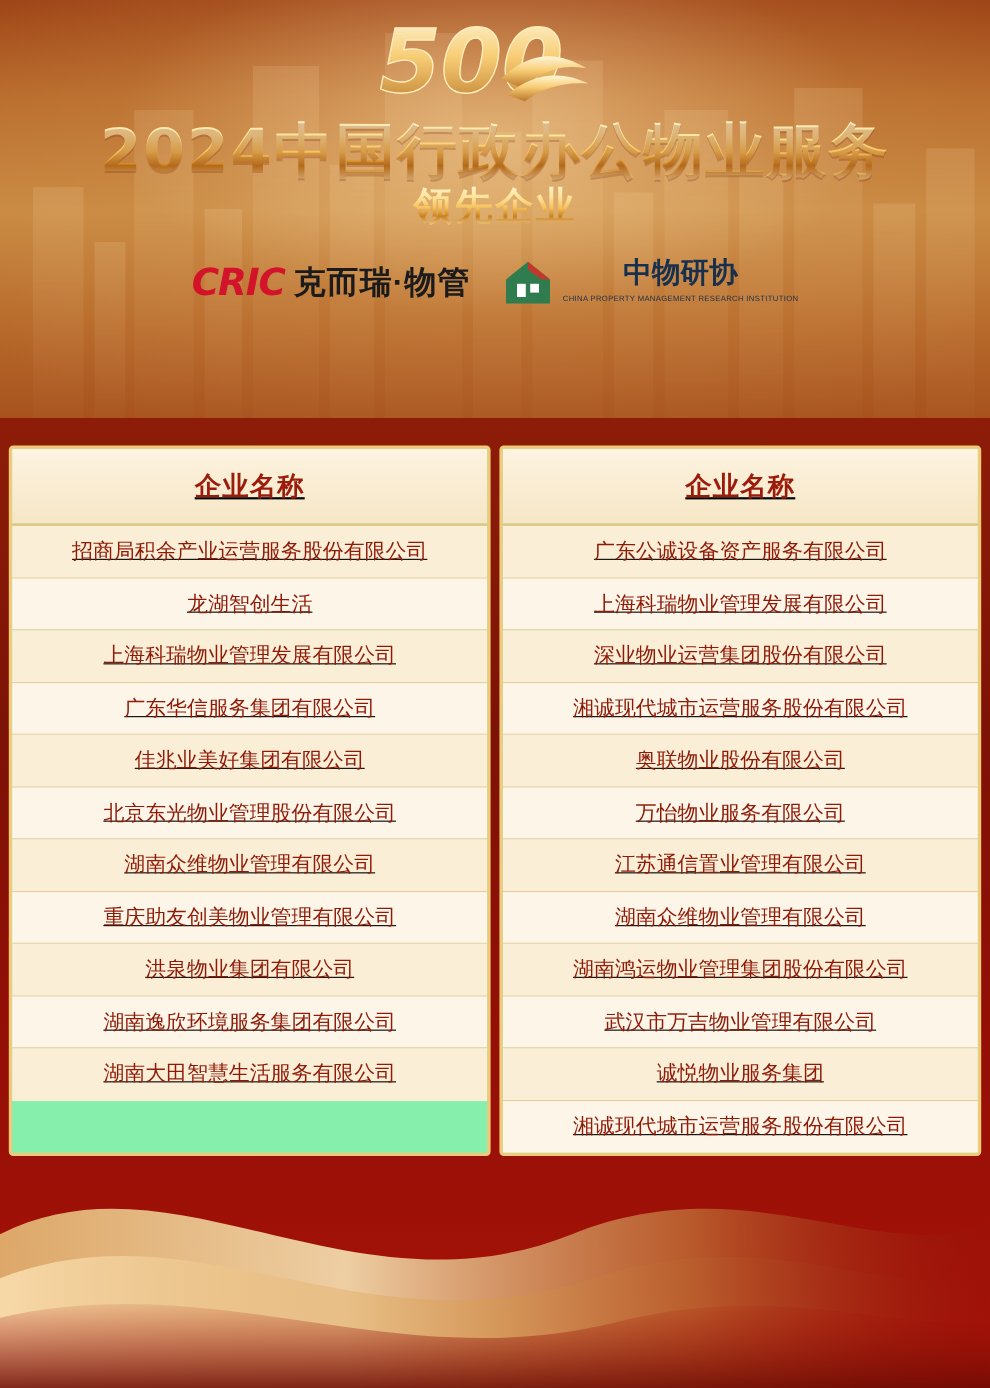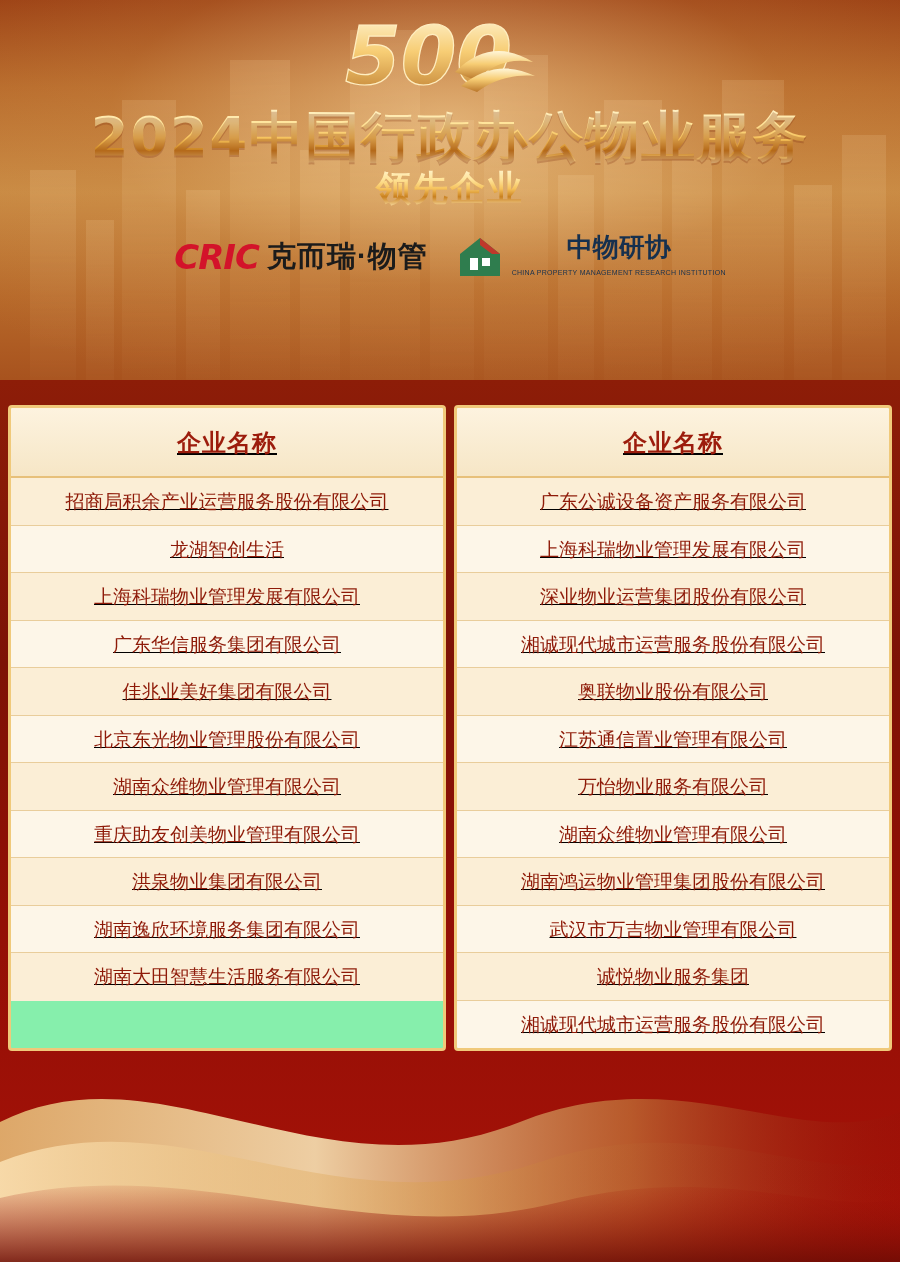--- a/index.html
+++ b/index.html
@@ -205,22 +205,22 @@
     <div class="row">湖南大田智慧生活服务有限公司</div>
   </div>
 
   <div class="tbl">
     <div class="tbl-head">企业名称</div>
     <div class="row">广东公诚设备资产服务有限公司</div>
     <div class="row">上海科瑞物业管理发展有限公司</div>
     <div class="row">深业物业运营集团股份有限公司</div>
     <div class="row">湘诚现代城市运营服务股份有限公司</div>
     <div class="row">奥联物业股份有限公司</div>
+    <div class="row">万怡物业服务有限公司</div>
     <div class="row">江苏通信置业管理有限公司</div>
-    <div class="row">万怡物业服务有限公司</div>
     <div class="row">湖南众维物业管理有限公司</div>
     <div class="row">湖南鸿运物业管理集团股份有限公司</div>
     <div class="row">武汉市万吉物业管理有限公司</div>
     <div class="row">诚悦物业服务集团</div>
     <div class="row">湘诚现代城市运营服务股份有限公司</div>
   </div>
 
 </div>
 
 </body></html>

